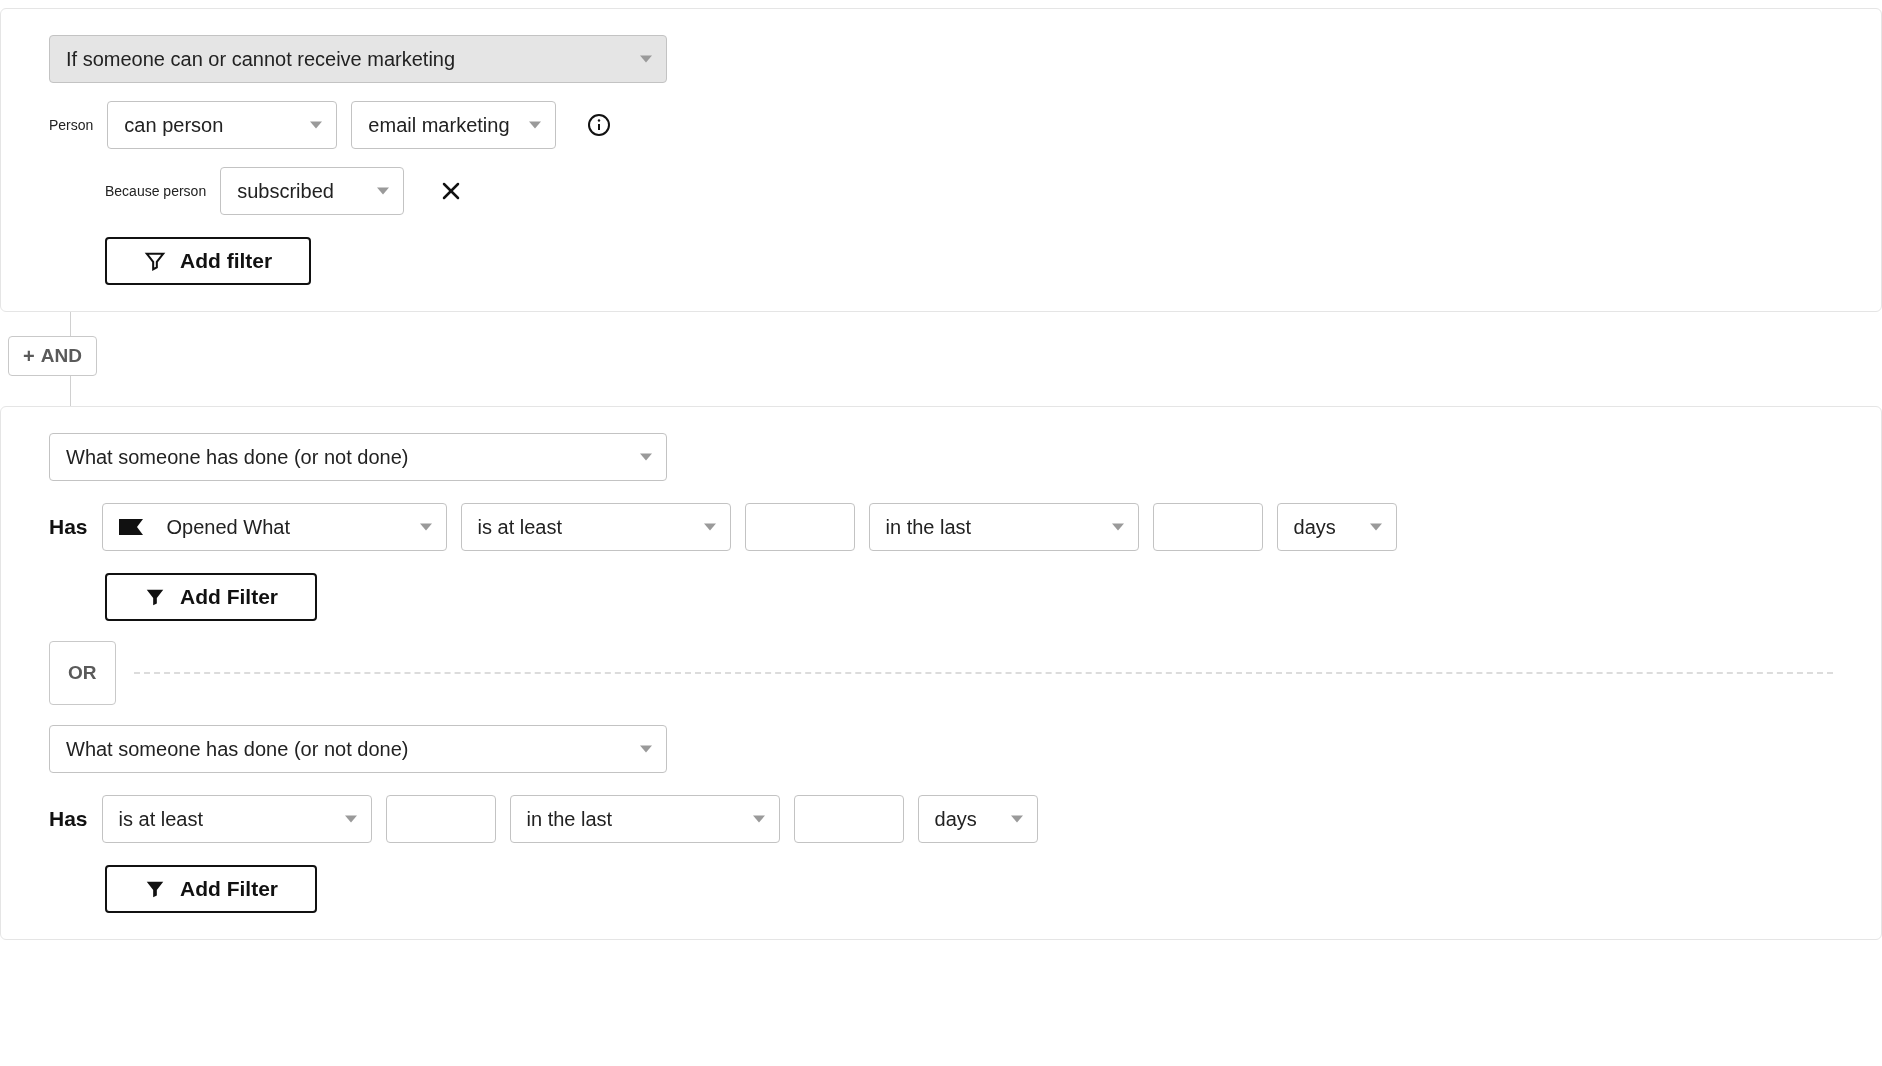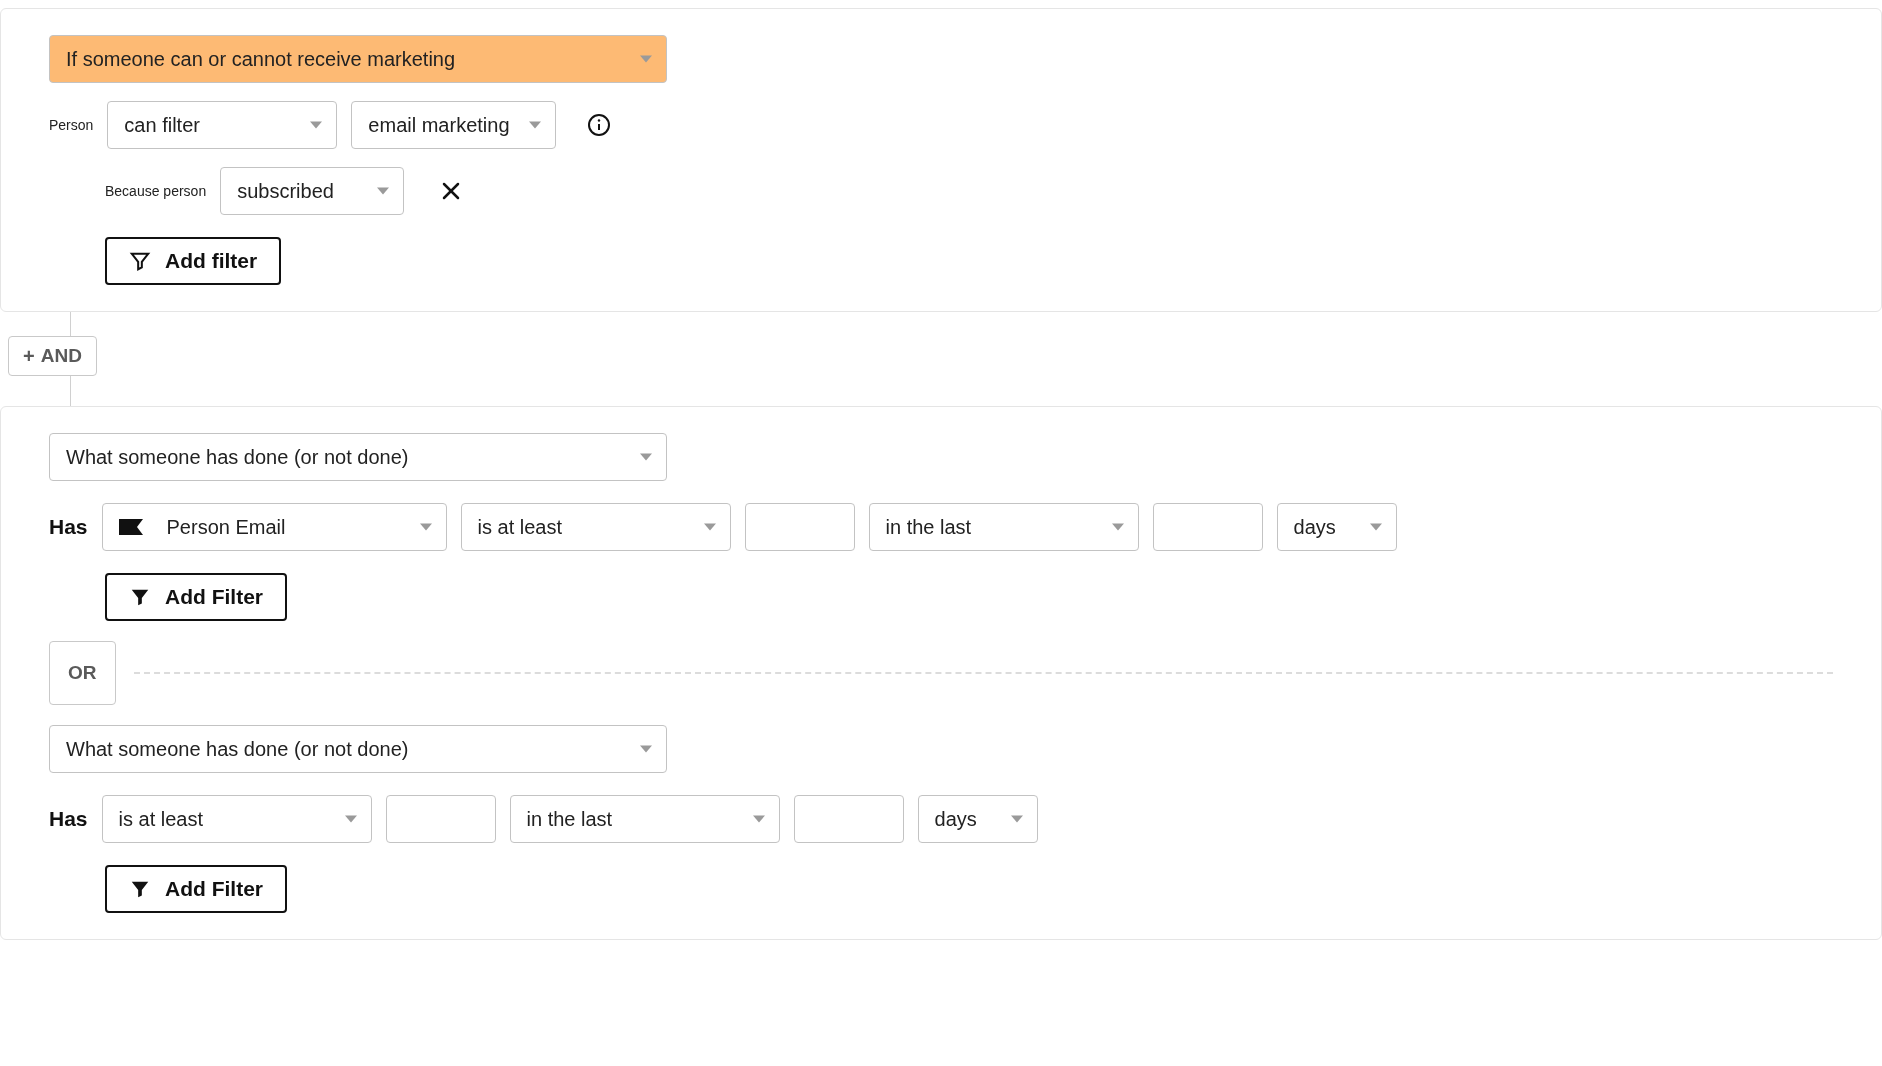--- a/index.html
+++ b/index.html
@@ -81,21 +81,21 @@
       padding: 10px 40px 10px 16px;
       font-size: 20px;
       color: #222;
       display: inline-flex;
       align-items: center;
       position: relative;
       cursor: pointer;
       min-height: 48px;
     }
     .select.shaded {
-      background: #fdba74;
+      background: #e5e5e5;
     }
     .caret {
       position: absolute;
       right: 14px;
       top: 50%;
       transform: translateY(-50%);
       width: 0; height: 0;
       border-left: 6px solid transparent;
       border-right: 6px solid transparent;
       border-top: 7px solid #9a9a9a;
@@ -131,21 +131,21 @@
       display: inline-flex;
       align-items: center; justify-content: center;
       margin-left: 20px;
       cursor: pointer;
     }
     .close-x svg { display:block; }
     .btn {
       border: 2px solid #111;
       border-radius: 4px;
       background: #fff;
-      padding: 10px 22px;
+      padding: 10px 37px;
       font-size: 21px;
       font-weight: 700;
       color: #111;
       display: inline-flex;
       align-items: center;
       gap: 14px;
       cursor: pointer;
     }
     .funnel-outline svg, .funnel-solid svg, .flag-icon svg { display:block; }
     .event-select {
@@ -181,21 +181,21 @@
     <div class="row first-row">
       <div class="select shaded wide1">
         <span>If someone can or cannot receive marketing</span>
         <span class="caret"></span>
       </div>
     </div>
 
     <div class="row">
       <span class="label">Person</span>
       <div class="select" style="width:230px">
-        <span>can filter</span>
+        <span>can person</span>
         <span class="caret"></span>
       </div>
       <div class="select" style="width:205px">
         <span>email marketing</span>
         <span class="caret"></span>
       </div>
       <span class="info-icon">
         <svg width="24" height="24" viewBox="0 0 24 24" fill="none" stroke="#111" stroke-width="2">
           <circle cx="12" cy="12" r="10"></circle>
           <line x1="12" y1="11" x2="12" y2="17"></line>
@@ -251,21 +251,21 @@
 
     <div class="row row-hasline">
       <span class="label-bold">Has</span>
 
       <div class="select event-select">
         <span class="flag-icon">
           <svg width="26" height="20" viewBox="0 0 26 20">
               <path d="M0 2 H24 L18 10 L24 18 H0 Z" fill="#111"></path>
             </svg>
         </span>
-        <span>Person Email</span>
+        <span>Opened What</span>
         <span class="caret"></span>
       </div>
 
       <div class="select w-cond">
         <span>is at least</span>
         <span class="caret"></span>
       </div>
 
       <input class="input-blank w-count" value="" style="">
 

